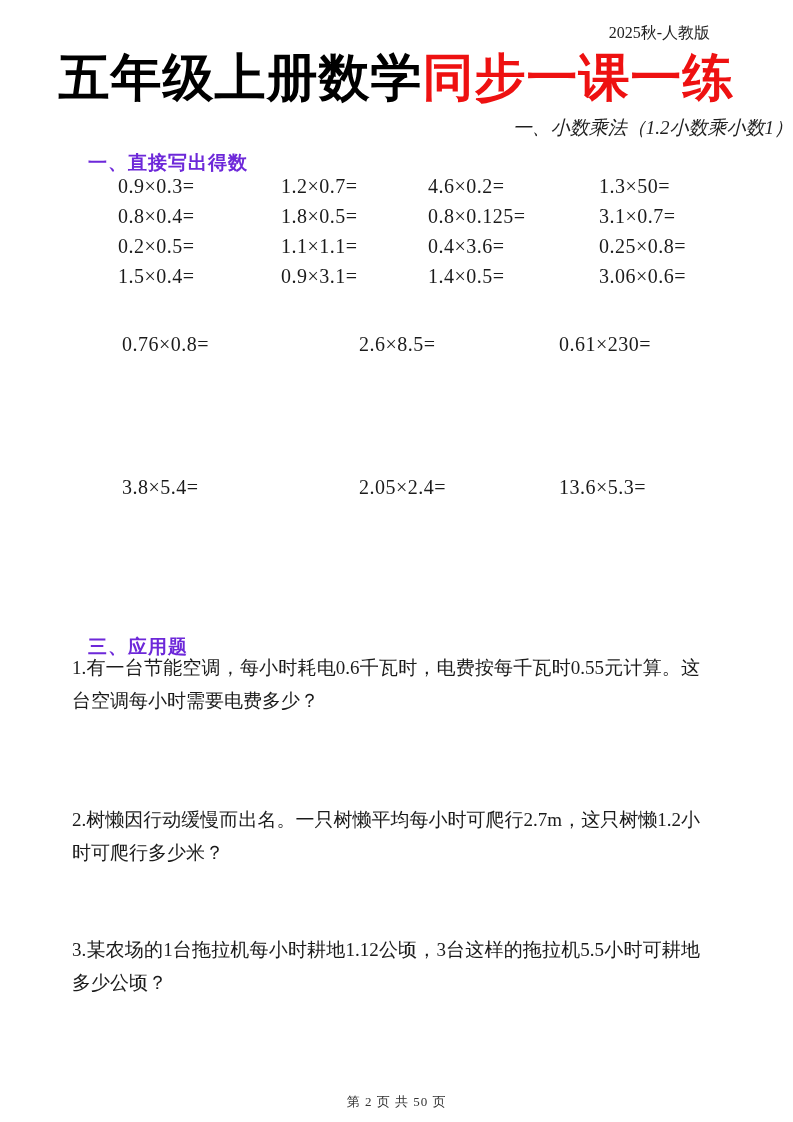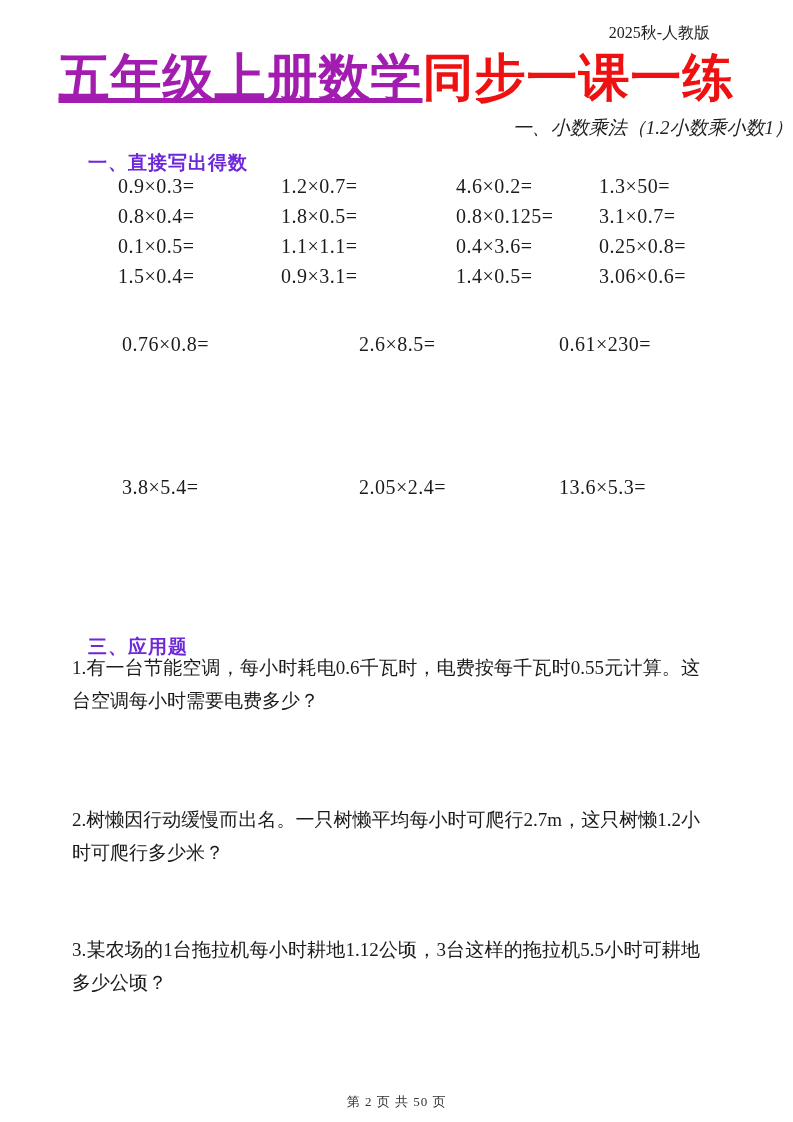--- a/index.html
+++ b/index.html
@@ -30,21 +30,21 @@
     left: 0;
     width: 100%;
     text-align: center;
     font-family: "Liberation Sans", "DejaVu Sans", sans-serif;
     font-weight: bold;
     font-size: 51px;
     line-height: 64px;
     letter-spacing: 1px;
     white-space: nowrap;
   }
-  .title .t-black { color: #a21caf; text-decoration: underline; }
+  .title .t-black { color: #000000; }
   .title .t-red { color: #ee1111; text-align: center; }
 
   .subtitle {
     position: absolute;
     top: 107px;
     left: 0;
     width: 100%;
     text-align: right;
     font-size: 19px;
     color: #1f1f1f;
@@ -70,21 +70,21 @@
   .eq {
     position: absolute;
     font-size: 20px;
     letter-spacing: 0.5px;
     color: #1b1b1b;
     white-space: nowrap;
   }
   
   .c4-0 { left: 118px; }
   .c4-1 { left: 281px; }
-  .c4-2 { left: 456px; font-family: Liberation Serif, serif; }
+  .c4-2 { left: 428px; font-family: Liberation Serif, serif; }
   .c4-3 { left: 599px; }
   
   .c3-0 { left: 122px; }
   .c3-1 { left: 359px; text-align: center; }
   .c3-2 { left: 559px; }
 
   .problem {
     position: absolute;
     left: 72px;
     width: 628px;
@@ -124,21 +124,21 @@
     <span class="eq c4-2">4.6×0.2=</span>
     <span class="eq c4-3">1.3×50=</span>
   </div>
   <div class="eq-row" style="top:197px">
     <span class="eq c4-0">0.8×0.4=</span>
     <span class="eq c4-1">1.8×0.5=</span>
     <span class="eq c4-2">0.8×0.125=</span>
     <span class="eq c4-3">3.1×0.7=</span>
   </div>
   <div class="eq-row" style="top:227px">
-    <span class="eq c4-0">0.1×0.5=</span>
+    <span class="eq c4-0">0.2×0.5=</span>
     <span class="eq c4-1">1.1×1.1=</span>
     <span class="eq c4-2">0.4×3.6=</span>
     <span class="eq c4-3">0.25×0.8=</span>
   </div>
   <div class="eq-row" style="top:257px">
     <span class="eq c4-0">1.5×0.4=</span>
     <span class="eq c4-1">0.9×3.1=</span>
     <span class="eq c4-2">1.4×0.5=</span>
     <span class="eq c4-3">3.06×0.6=</span>
   </div>

